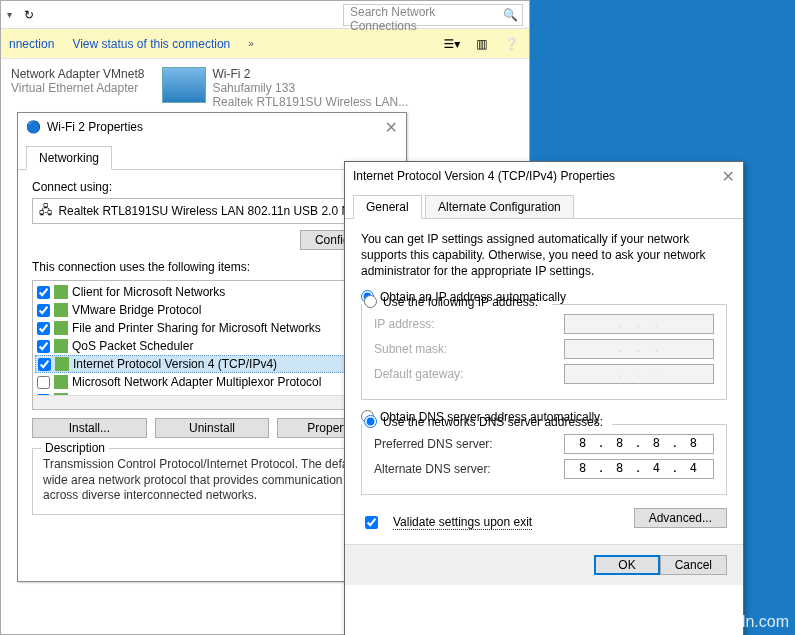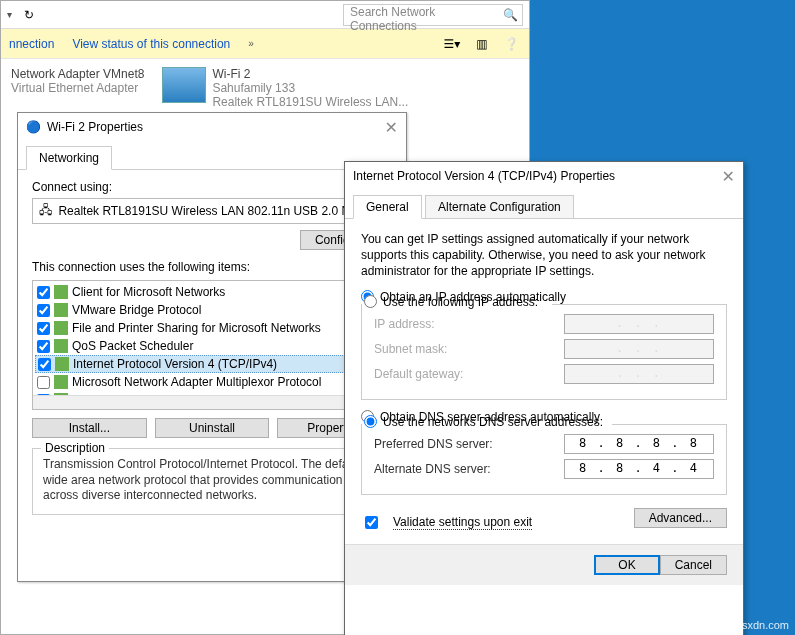--- a/index.html
+++ b/index.html
@@ -56,21 +56,21 @@
 .fld { display: flex; align-items: center; justify-content: space-between; margin: 5px 0; }
 .fld .lbl { color: #333; }
 .fld.dis .lbl { color: #aaa; }
 .ipinput { width: 150px; height: 20px; border: 1px solid #aaa; background: #fff; text-align: center; letter-spacing: 2px; font-family: Consolas, monospace; padding-top: 1px; }
 .ipinput.dis { background: #f3f3f3; color: #ddd; }
 .chk-row { display: flex; align-items: center; gap: 12px; margin-top: 8px; }
 .bottom-row { display: flex; justify-content: space-between; align-items: center; margin-top: 8px; }
 .dlg-btns { display: flex; justify-content: flex-end; padding: 10px 16px; border-top: 1px solid #ddd; background: #f0f0f0; }
 .dlg-btns .btn.primary { border: 2px solid #0078d7; padding: 1px 22px; }
 
-.watermark { position: absolute; right: 6px; bottom: 4px; color: rgba(255,255,255,.85); font-size: 11px; }
+.watermark { position: absolute; right: 6px; bottom: 4px; color: rgba(255,255,255,.85); font-size: 16px; }
 .chev { font-size: 10px; color: #555; }
 </style>
 </head>
 <body>
 
 <div class="nc-window">
   <div class="nc-toolbar">
     <span class="chev">▾</span>
     <span class="nc-icon">↻</span>
     <div class="nc-search">

